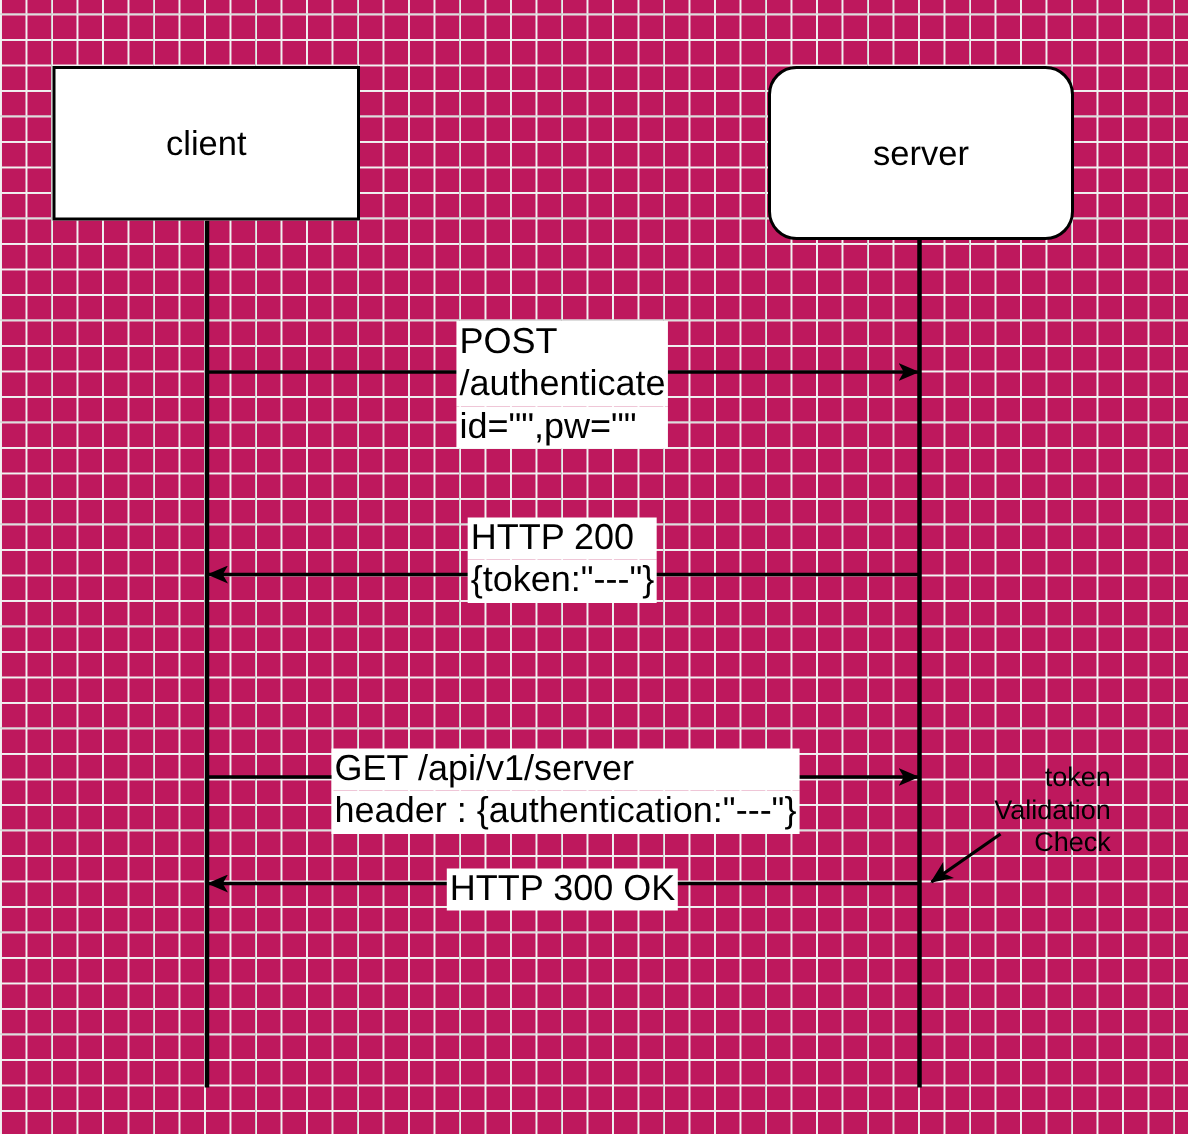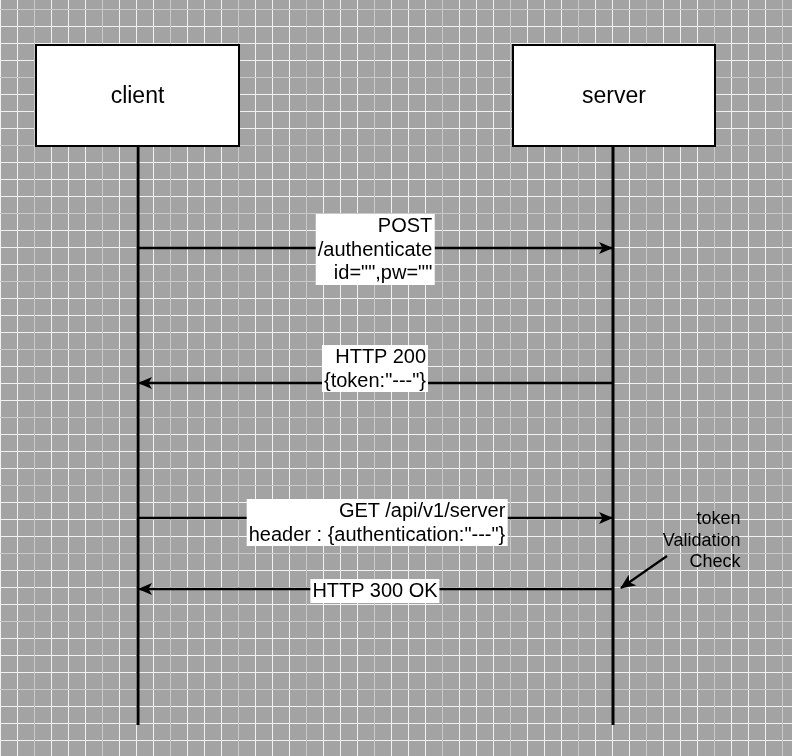--- a/index.html
+++ b/index.html
@@ -6,21 +6,21 @@
   html, body {
     margin: 0;
     padding: 0;
     background: #ffffff;
   }
   #canvas {
     position: relative;
     width: 792px;
     height: 756px;
     overflow: hidden;
-    background-color: #a3a3a3;
+    background-color: #be185d;
     font-family: "Liberation Sans", sans-serif;
   }
   
   #grid {
     position: absolute;
     left: 0; top: 0;
     width: 792px;
     height: 756px;
     background-image:
       linear-gradient(to right, #c9c9c9 1px, transparent 1px),
@@ -54,23 +54,23 @@
     position: absolute;
     background: #ffffff;
     border: 2px solid #000000;
     box-sizing: border-box;
     display: flex;
     align-items: center;
     justify-content: center;
   }
   .msg-label {
     position: absolute;
-    font-size: 20px;
+    font-size: 24px;
     color: #000000;
-    text-align: right;
+    text-align: left;
     transform: translateX(-50%);
     line-height: 1.18;
   }
   .msg-label span { display: block; background: #ffffff; padding: 0 2px; }
   .note-label {
     position: absolute;
     font-size: 18px;
     color: #000000;
     text-align: right;
     transform: translateX(-50%);
@@ -109,21 +109,21 @@
 
     <line x1="612" y1="589" x2="139" y2="589" stroke="#000000" stroke-width="2.4" marker-end="url(#arrow-left)"></line>
 
     <line x1="667" y1="556" x2="621" y2="588" stroke="#000000" stroke-width="2.2" marker-end="url(#arrow-diag)"></line>
   </svg>
 
   <div class="actor-box" style="left:35px; top:44px; width:205px; height:103px;">
     <div class="actor-name">client</div>
   </div>
 
-  <div class="actor-box" style="left:512px; top:44px; width:204px; height:103px;">
+  <div class="actor-box" style="left:512px; top:44px; width:204px; height:116px;border-radius:19px;">
     <div class="actor-name">server</div>
   </div>
 
   <div class="msg-label" style="left:375px; top:214px;">
     <span>POST</span>
     <span>/authenticate</span>
     <span>id="",pw=""</span>
   </div>
 
   <div class="msg-label" style="left:375px; top:345px;">

